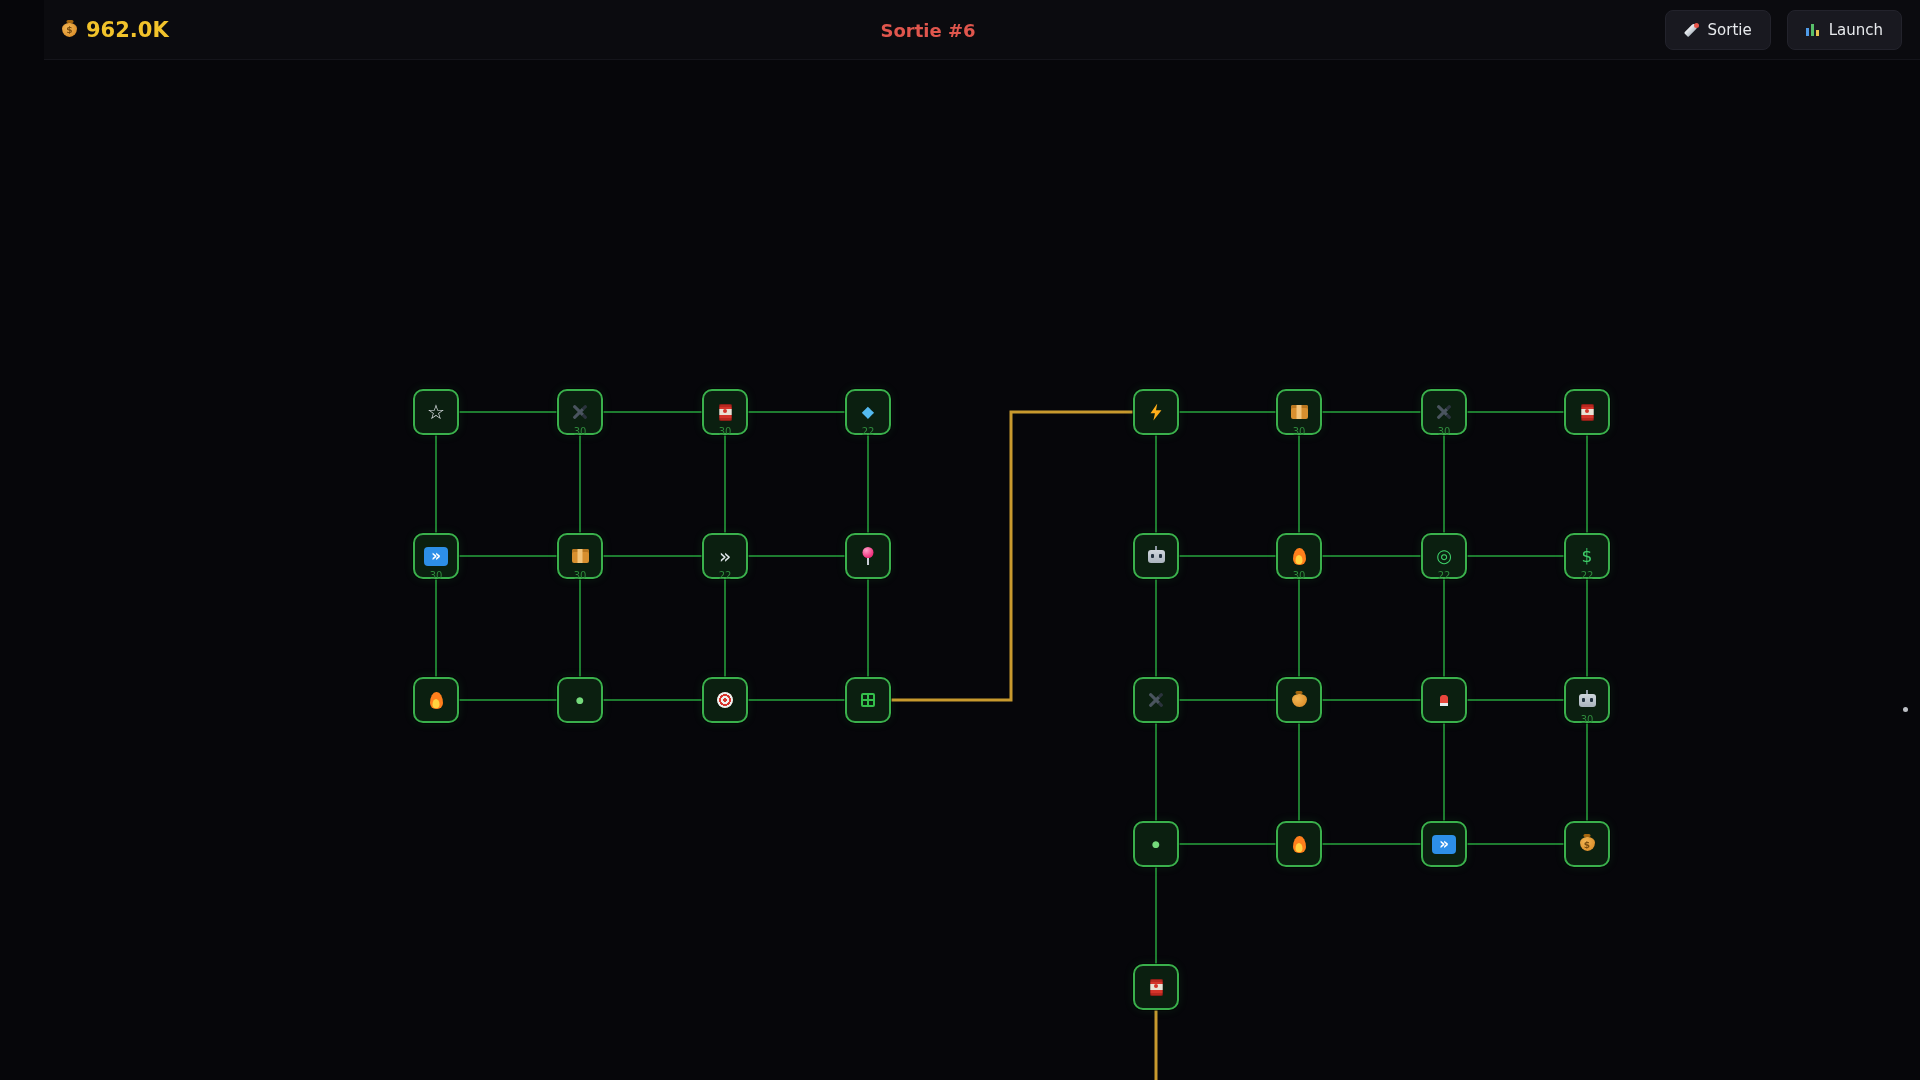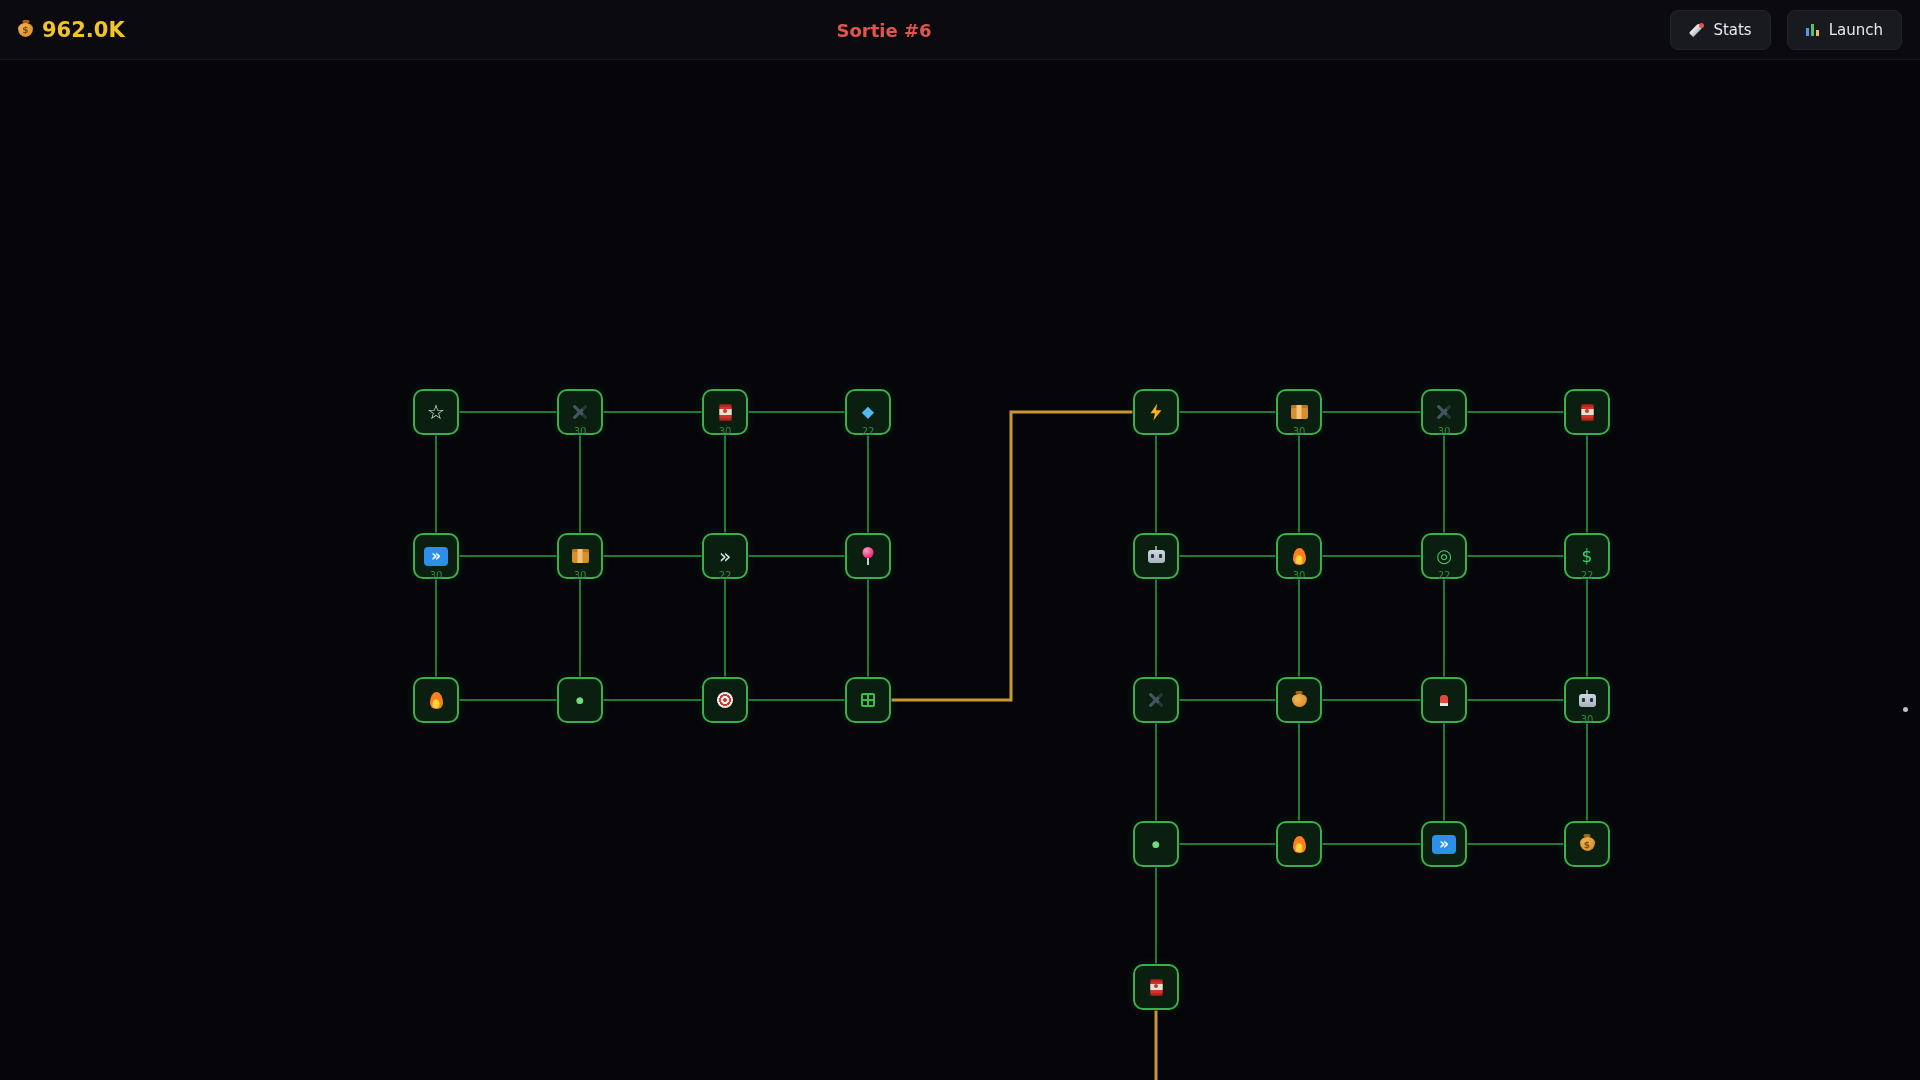--- a/index.html
+++ b/index.html
@@ -2,21 +2,21 @@
 <html><head>
 <meta charset="utf-8">
 <style>
   * { margin:0; padding:0; box-sizing:border-box; }
   html,body { width:1920px; height:1080px; overflow:hidden; }
   body { background:#06060a; font-family:"DejaVu Sans", sans-serif; position:relative; }
 
   
   header { position:relative; z-index:5; height:60px; background:#0b0b0f;
            border-bottom:1px solid #15151b; display:flex; align-items:center;
-           justify-content:space-between; padding:0 18px; }
+           justify-content:space-between; padding:0 18px;margin-left:44px; }
   .money { display:flex; align-items:center; gap:9px; color:#f2c32b;
            font-weight:bold; font-size:21px; }
   .sortie-title { position:absolute; left:884px; top:50%; transform:translate(-50%,-50%);
            color:#e0564d; font-size:18px; font-weight:bold; }
   .actions { display:flex; align-items:center; gap:16px; }
   .tb-btn { display:inline-flex; align-items:center; gap:9px; background:#191920;
            border:1px solid #23232c; border-radius:8px; color:#e7e9ec;
            padding:10px 18px; font-size:15px; font-family:inherit; cursor:pointer; }
 
   
@@ -123,21 +123,21 @@
 
 <header>
   <div class="money">
     <span class="icon-moneybag"></span>
     <span>962.0K</span>
   </div>
   <div class="sortie-title">Sortie #6</div>
   <div class="actions">
     <button class="tb-btn">
       <span class="icon-rocket"></span>
-      <span>Stats</span>
+      <span>Sortie</span>
     </button>
     <button class="tb-btn">
       <span class="icon-chart"></span>
       <span>Launch</span>
     </button>
   </div>
 </header>
 
 <main id="map">
   <svg id="edges" width="1920" height="1080">

